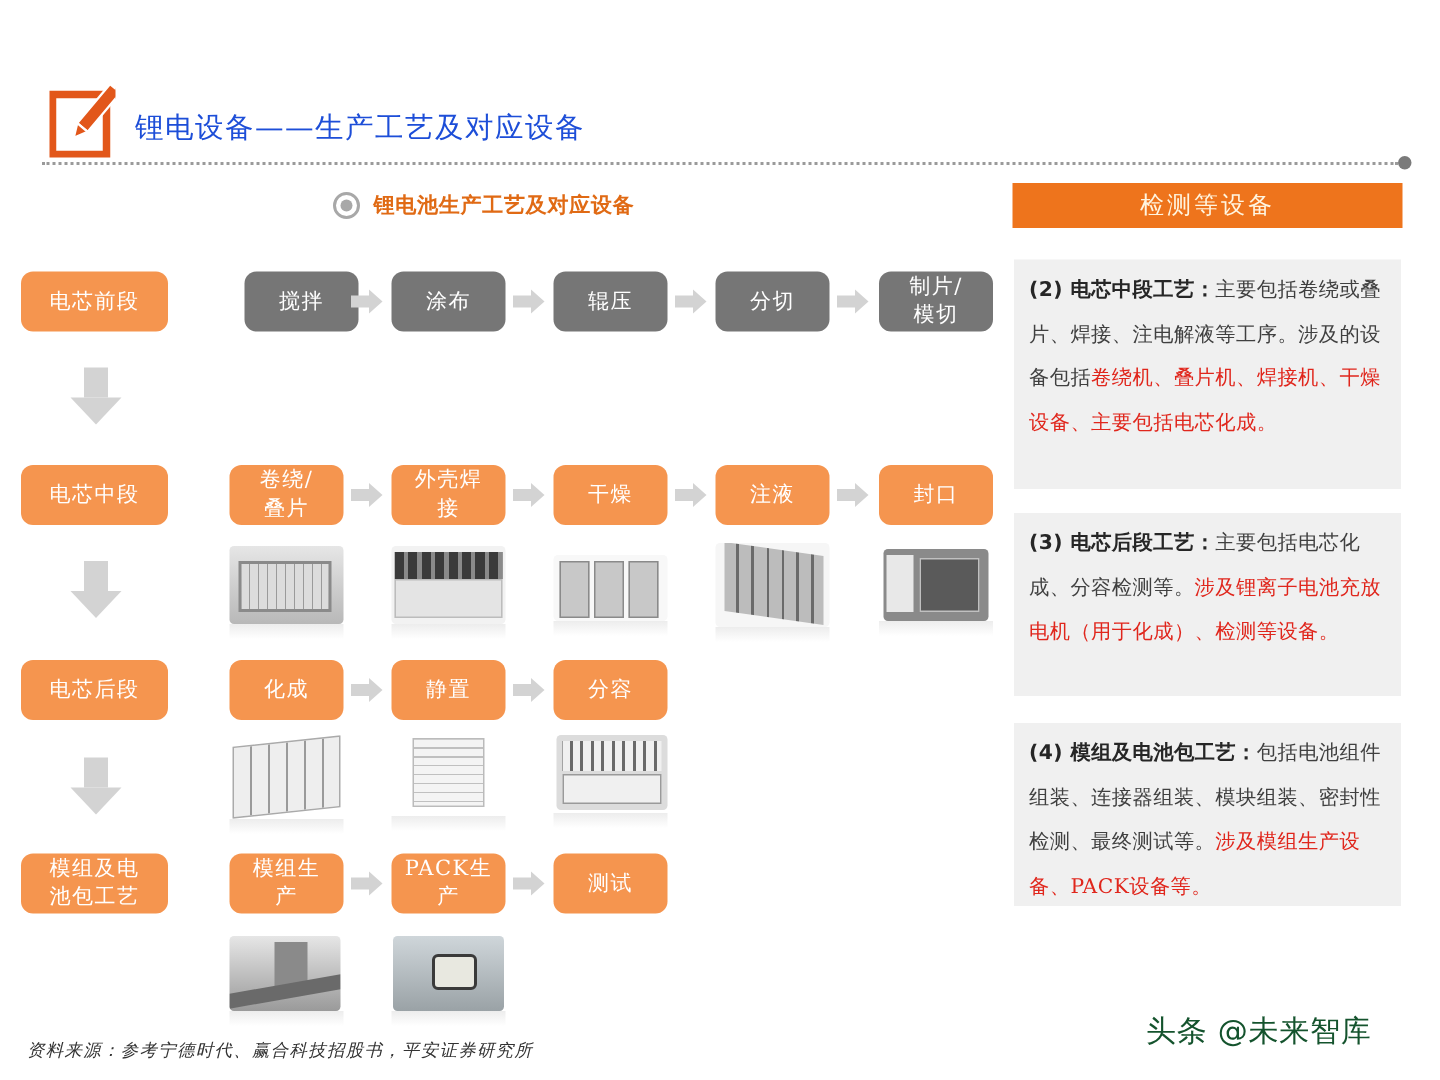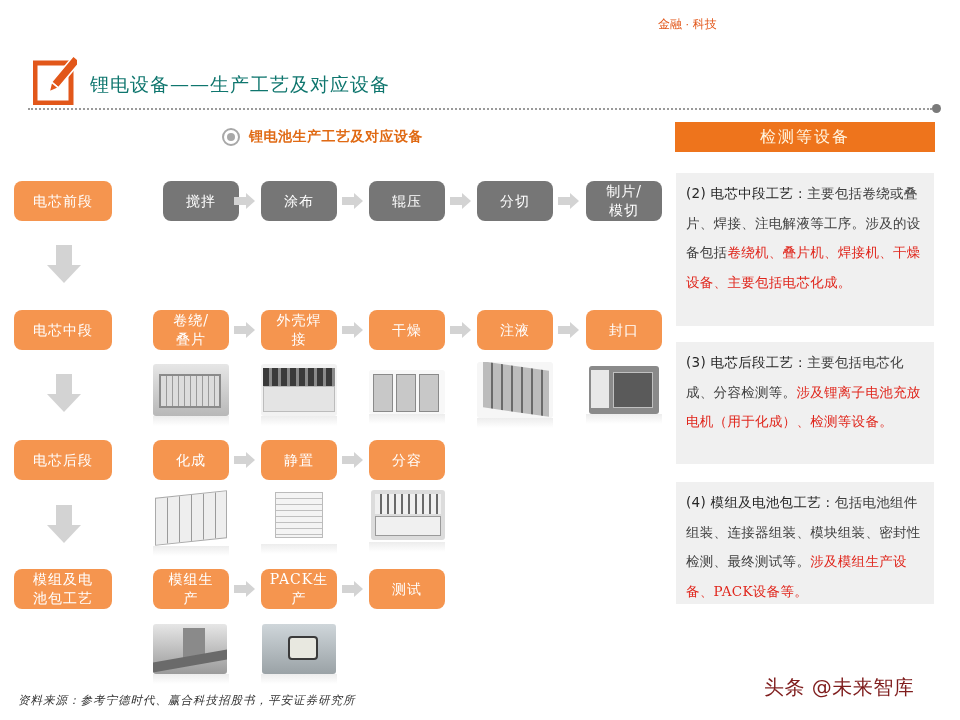--- a/index.html
+++ b/index.html
@@ -6,21 +6,21 @@
   html, body { width: 960px; height: 720px; background: #ffffff; overflow: hidden; }
   body { position: relative; font-family: "DejaVu Serif", "Liberation Serif", serif; color: #404040; }
 
   
   .logo { position: absolute; left: 628px; top: 14px; }
   .logo-main { font-family: "Liberation Sans", "DejaVu Sans", sans-serif; font-weight: bold; color: #e2571a; font-size: 27px; letter-spacing: 1px; white-space: nowrap; line-height: 30px; }
   .logo-main .cn { letter-spacing: 0px; margin-right: 8px; }
   .logo-sub { font-family: "Liberation Sans", "DejaVu Sans", sans-serif; color: #e2571a; font-size: 12px; margin-left: 30px; margin-top: 2px; }
 
   .title-icon { position: absolute; left: 33px; top: 55px; width: 44px; height: 50px; }
-  .page-title { position: absolute; left: 90px; top: 72px; font-size: 19px; color: #0f766e; letter-spacing: 1px; white-space: nowrap; }
+  .page-title { position: absolute; left: 90px; top: 72px; font-size: 19px; color: #1d4ed8; letter-spacing: 1px; white-space: nowrap; }
   .title-rule { position: absolute; left: 28px; top: 108px; width: 904px; height: 0; border-top: 2px dotted #9a9a9a; }
   .title-rule-dot { position: absolute; left: 932px; top: 104px; width: 9px; height: 9px; border-radius: 50%; background: #7a7a7a; }
 
   
   .section-head { position: absolute; left: 222px; top: 128px; display: flex; }
   .radio-icon { width: 18px; height: 18px; border: 2px solid #a8a8a8; border-radius: 50%; position: relative; margin-right: 9px; }
   .radio-icon::after { content: ""; position: absolute; left: 3px; top: 3px; width: 8px; height: 8px; border-radius: 50%; background: #a8a8a8; }
   .section-title { color: #e06a14; font-weight: bold; font-size: 14px; letter-spacing: 0.5px; }
 
   
@@ -41,31 +41,30 @@
   .darrow::after { content: ""; position: absolute; left: 0; top: 20px; border-top: 18px solid #d3d3d3; border-left: 17px solid transparent; border-right: 17px solid transparent; }
 
   
   .photo { position: absolute; width: 76px; height: 52px; border-radius: 3px; overflow: hidden; }
   .photo::after { content: ""; position: absolute; left: 0; right: 0; bottom: 0; height: 0; }
   .reflect { position: absolute; width: 76px; height: 10px; background: linear-gradient(#e8e8e8, #ffffff); opacity: 0.8; }
 
   
   .panel-head { position: absolute; left: 675px; top: 122px; width: 260px; height: 30px; background: #ee741c; color: #fff5e0; font-size: 16px; text-align: center; line-height: 30px; letter-spacing: 2px; }
   .card { position: absolute; left: 676px; width: 258px; background: #f0f0f0; padding: 6px 10px 6px 10px; font-size: 13.5px; line-height: 29.5px; color: #404040; letter-spacing: 0.3px; }
-  .card .lbl { font-weight: normal; color: #262626; font-family: "DejaVu Sans", "Liberation Sans", sans-serif; font-size: 13.5px; }
+  .card .lbl { font-weight: bold; color: #262626; font-family: "DejaVu Sans", "Liberation Sans", sans-serif; font-size: 13.5px; }
   .card .red { color: #e0261c; }
 
   .footer-src { position: absolute; left: 18px; top: 693px; font-size: 11.5px; font-style: italic; color: #333; letter-spacing: 1px; }
-  .watermark { position: absolute; left: 764px; top: 674px; font-family: "DejaVu Sans", "Liberation Sans", sans-serif; font-size: 20px; color: #7f1d1d; letter-spacing: 0.5px; text-shadow: 0 0 2px #fff, 1px 1px 0 #fff; }
+  .watermark { position: absolute; left: 764px; top: 674px; font-family: "DejaVu Sans", "Liberation Sans", sans-serif; font-size: 20px; color: #14532d; letter-spacing: 0.5px; text-shadow: 0 0 2px #fff, 1px 1px 0 #fff; }
 </style>
 </head>
 <body>
 
 <div class="logo">
-  <div class="logo-sub">金融 · 科技</div>
 </div>
 
 <svg class="title-icon" viewBox="0 0 44 50">
   <rect x="2" y="8" width="36" height="40" fill="none" stroke="#e2571a" stroke-width="5"></rect>
   <g transform="rotate(40 28 22)">
     <rect x="24" y="-2" width="9" height="34" fill="#e2571a" stroke="#ffffff" stroke-width="1.5"></rect>
     <polygon points="24,32 33,32 28.5,41" fill="#e2571a" stroke="#ffffff" stroke-width="1.5"></polygon>
   </g>
 </svg>
 <div class="page-title">锂电设备——生产工艺及对应设备</div>

